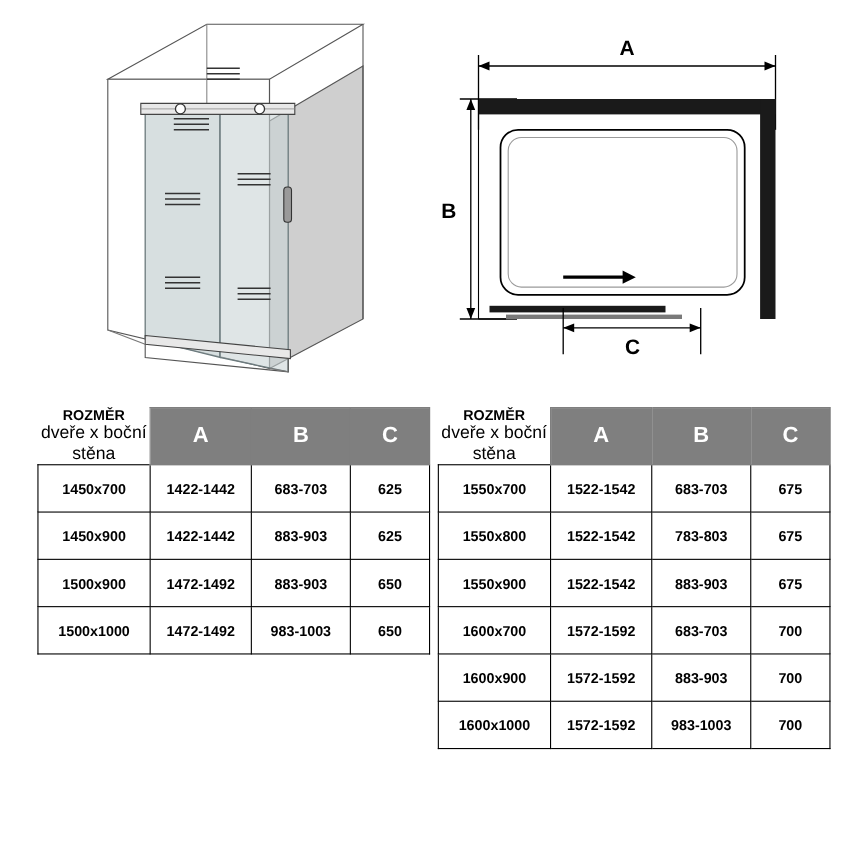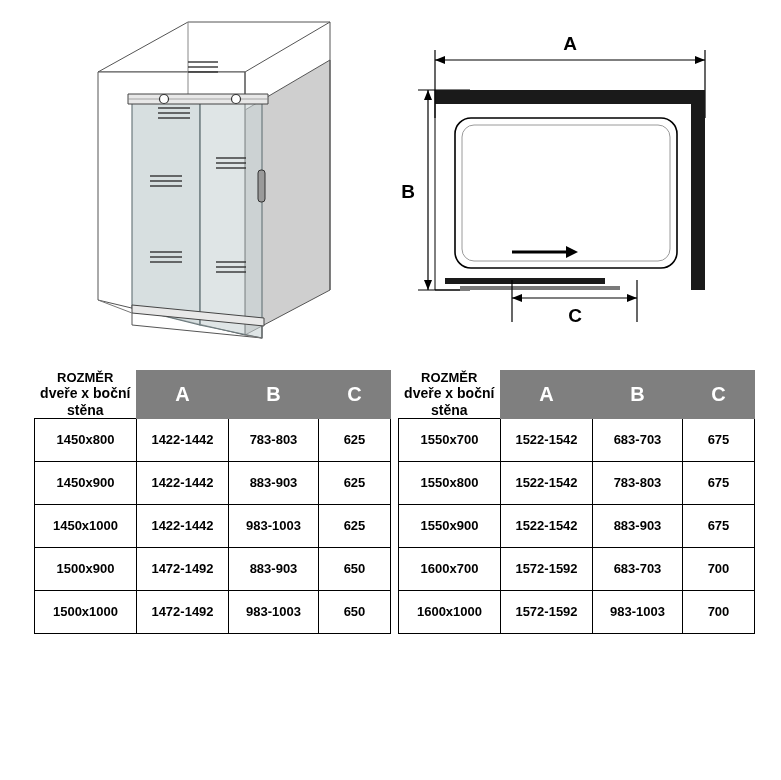--- a/index.html
+++ b/index.html
@@ -72,22 +72,22 @@
   }
   table.dim tr.head th.hdr-label {
     font-size: 13px;
     font-weight: bold;
     line-height: 1.15;
     padding: 0 2px;
     color: #000;
   }
   table.dim tr.head th.hdr-label .sub {
     display: block;
-    font-size: 14px;
-    font-weight: bold;
+    font-size: 16px;
+    font-weight: normal;
   }
   table.dim tr.head th.hdr-letter {
     background: #7f7f7f;
     color: #ffffff;
     font-size: 20px;
     font-weight: bold;
     border: 1px solid #7f7f7f;
   }
   
   col.c-size { width: 102px; }
@@ -232,35 +232,29 @@
             <th class="hdr-label">
               <span>ROZMĚR</span>
               <span class="sub">dveře x boční stěna</span>
             </th>
             <th class="hdr-letter">A</th>
             <th class="hdr-letter">B</th>
             <th class="hdr-letter">C</th>
           </tr>
 
           <tr>
-            <td>1450x800</td>
+            <td>1450x700</td>
             <td>1422-1442</td>
-            <td>783-803</td>
+            <td>683-703</td>
             <td>625</td>
           </tr>
           <tr>
             <td>1450x900</td>
             <td>1422-1442</td>
             <td>883-903</td>
-            <td>625</td>
-          </tr>
-          <tr>
-            <td>1450x1000</td>
-            <td>1422-1442</td>
-            <td>983-1003</td>
             <td>625</td>
           </tr>
           <tr>
             <td>1500x900</td>
             <td>1472-1492</td>
             <td>883-903</td>
             <td>650</td>
           </tr>
           <tr>
             <td>1500x1000</td>
@@ -309,20 +303,26 @@
             <td>883-903</td>
             <td>675</td>
           </tr>
           <tr>
             <td>1600x700</td>
             <td>1572-1592</td>
             <td>683-703</td>
             <td>700</td>
           </tr>
           <tr>
+            <td>1600x900</td>
+            <td>1572-1592</td>
+            <td>883-903</td>
+            <td>700</td>
+          </tr>
+          <tr>
             <td>1600x1000</td>
             <td>1572-1592</td>
             <td>983-1003</td>
             <td>700</td>
           </tr>
         </tbody>
       </table>
     </div>
 
   </div>

